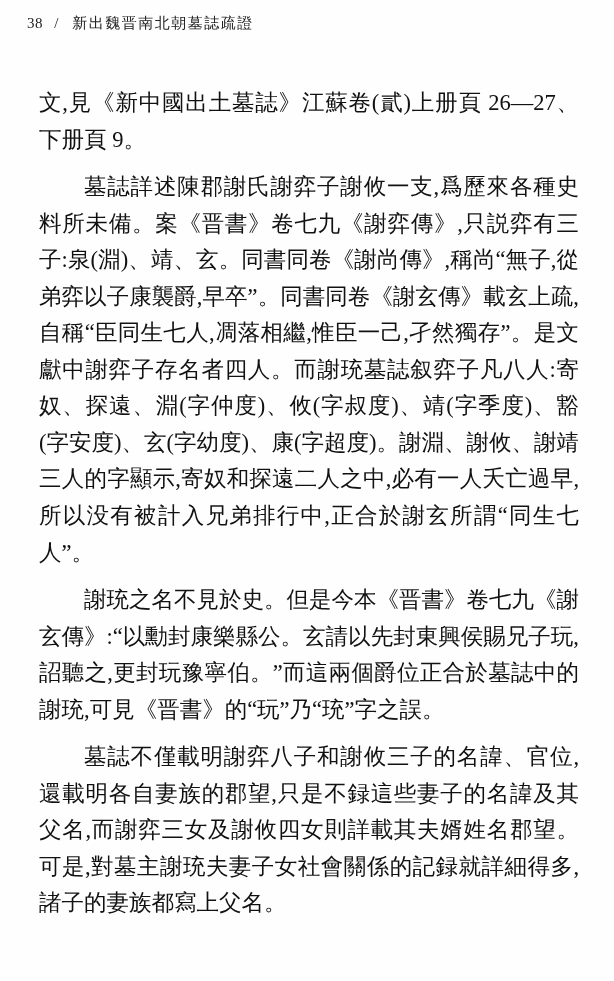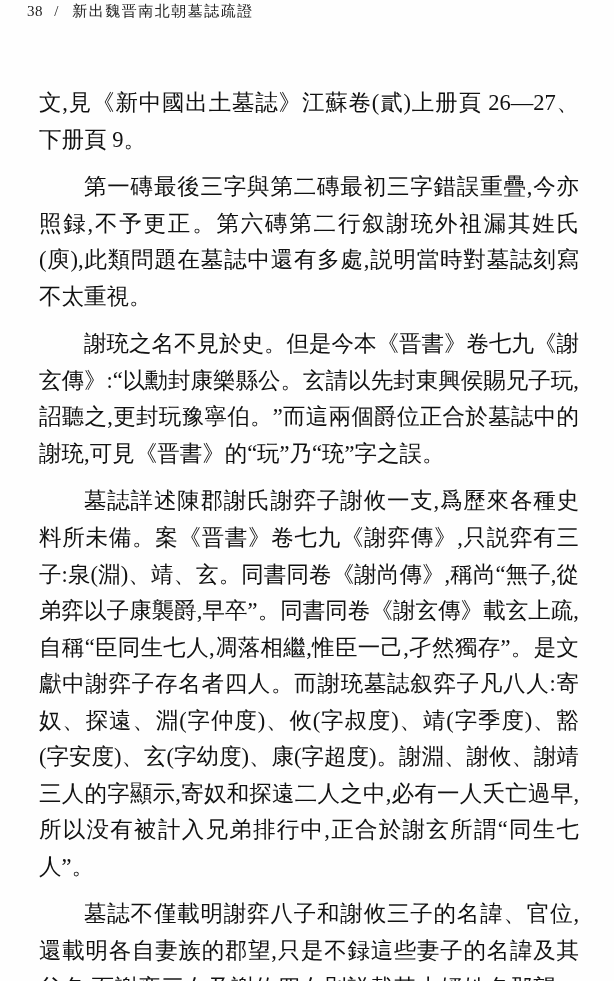--- a/index.html
+++ b/index.html
@@ -11,21 +11,21 @@
     position: relative;
     width: 614px;
     height: 981px;
     background: #fefefe;
     color: #1c1c1c;
     font-family: "Liberation Serif", "DejaVu Serif", serif;
     overflow: hidden;
   }
   .running-header {
     position: absolute;
-    top: 2px;
+    top: 14px;
     left: 27px;
     font-size: 15px;
     letter-spacing: 1.5px;
     color: #222222;
     white-space: nowrap;
   }
   .running-header .pgnum {
     letter-spacing: 0.5px;
     margin-right: 6px;
   }
@@ -55,18 +55,17 @@
 <body>
 
 <div class="page">
   <div class="running-header">
     <span class="pgnum">38</span>
     <span class="sep">/</span>
     <span class="title">新出魏晋南北朝墓誌疏證</span>
   </div>
   <div class="body-text" id="body-text">
       <p class="">文,見《新中國出土墓誌》江蘇卷(貳)上册頁 26—27、下册頁 9。</p>
-      <p class="indent">第一磚最後三字與第二磚最初三字錯誤重疊,今亦照録,不予更正。第六磚第二行叙謝珫外祖漏其姓氏(庾),此類問題在墓誌中還有多處,説明當時對墓誌刻寫不太重視。</p>
+      <p class="indent">墓誌詳述陳郡謝氏謝弈子謝攸一支,爲歷來各種史料所未備。案《晋書》卷七九《謝弈傳》,只説弈有三子:泉(淵)、靖、玄。同書同卷《謝尚傳》,稱尚“無子,從弟弈以子康襲爵,早卒”。同書同卷《謝玄傳》載玄上疏,自稱“臣同生七人,凋落相繼,惟臣一己,孑然獨存”。是文獻中謝弈子存名者四人。而謝珫墓誌叙弈子凡八人:寄奴、探遠、淵(字仲度)、攸(字叔度)、靖(字季度)、豁(字安度)、玄(字幼度)、康(字超度)。謝淵、謝攸、謝靖三人的字顯示,寄奴和探遠二人之中,必有一人夭亡過早,所以没有被計入兄弟排行中,正合於謝玄所謂“同生七人”。</p>
       <p class="indent">謝珫之名不見於史。但是今本《晋書》卷七九《謝玄傳》:“以勳封康樂縣公。玄請以先封東興侯賜兄子玩,詔聽之,更封玩豫寧伯。”而這兩個爵位正合於墓誌中的謝珫,可見《晋書》的“玩”乃“珫”字之誤。</p>
-      <p class="indent">墓誌詳述陳郡謝氏謝弈子謝攸一支,爲歷來各種史料所未備。案《晋書》卷七九《謝弈傳》,只説弈有三子:泉(淵)、靖、玄。同書同卷《謝尚傳》,稱尚“無子,從弟弈以子康襲爵,早卒”。同書同卷《謝玄傳》載玄上疏,自稱“臣同生七人,凋落相繼,惟臣一己,孑然獨存”。是文獻中謝弈子存名者四人。而謝珫墓誌叙弈子凡八人:寄奴、探遠、淵(字仲度)、攸(字叔度)、靖(字季度)、豁(字安度)、玄(字幼度)、康(字超度)。謝淵、謝攸、謝靖三人的字顯示,寄奴和探遠二人之中,必有一人夭亡過早,所以没有被計入兄弟排行中,正合於謝玄所謂“同生七人”。</p>
       <p class="indent">墓誌不僅載明謝弈八子和謝攸三子的名諱、官位,還載明各自妻族的郡望,只是不録這些妻子的名諱及其父名,而謝弈三女及謝攸四女則詳載其夫婿姓名郡望。可是,對墓主謝珫夫妻子女社會關係的記録就詳細得多,諸子的妻族都寫上父名。</p>
     </div>
 </div>
 
 </body></html>

